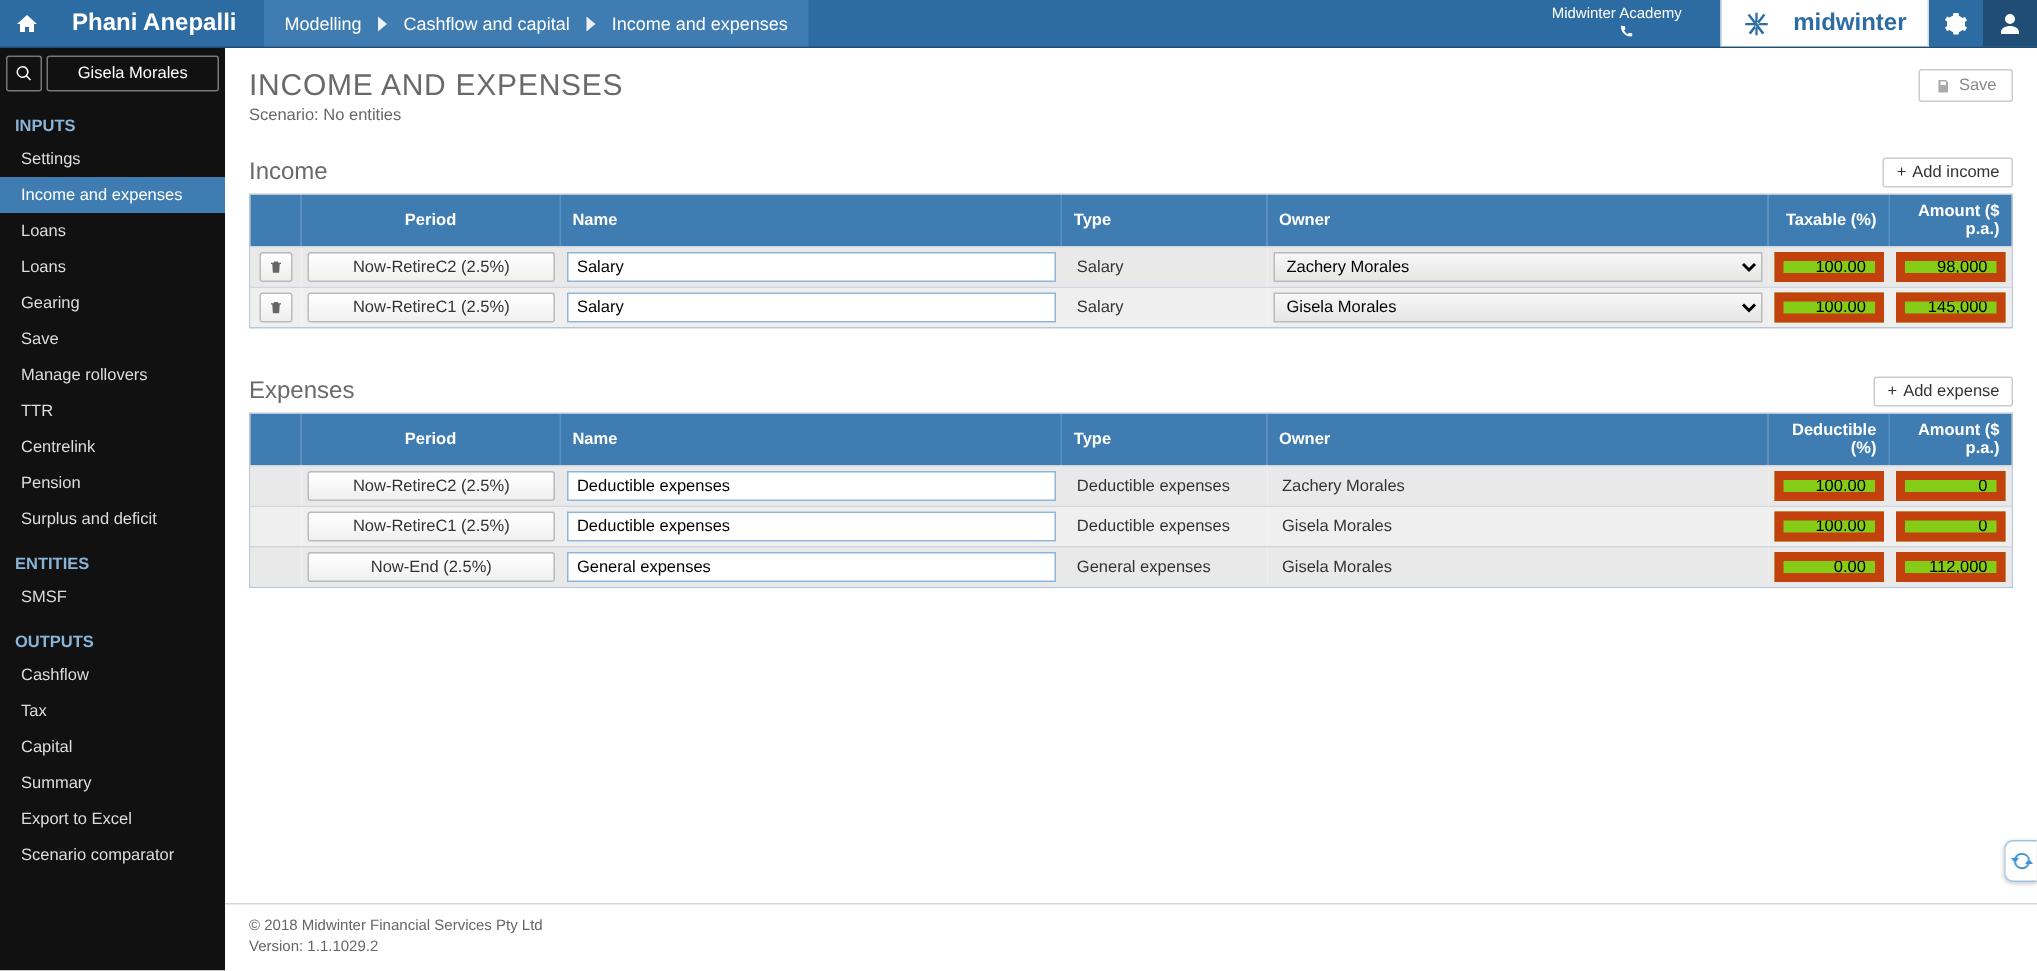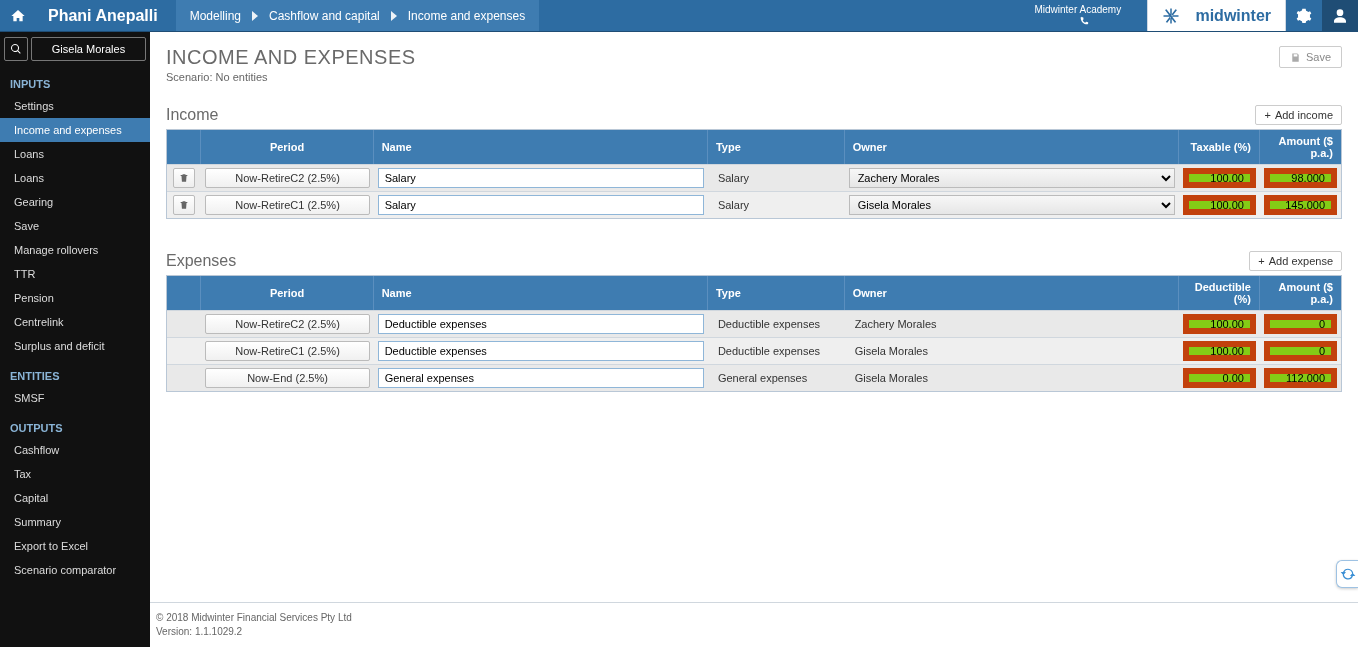--- a/index.html
+++ b/index.html
@@ -71,21 +71,21 @@
   
   .col-del   { width:34px; }
   .col-period{ width:170px; }
   .col-name  { width:330px; }
   .col-type  { width:135px; }
   .col-owner { width:330px; }
   .col-pct   { width:80px; }
   .col-amt   { width:80px; }
 
   
-  .footer { border-top:1px solid #d0d7de; padding:8px 6px; font-size:10px; color:#666; line-height:14px; }
+  .footer { border-top:1px solid #d0d7de; padding:8px 16px; font-size:10px; color:#666; line-height:14px; }
 
   
   .edge-badge { position:fixed; right:0; top:560px; width:22px; height:28px; border:1px solid #9ec2e3; border-right:none; border-radius:6px 0 0 6px; background:#fff; display:flex; align-items:center; justify-content:center; cursor:pointer; box-shadow:0 1px 3px rgba(0,0,0,.2); }
   .edge-badge svg { width:16px; height:16px; fill:#3b8fd4; }
 </style>
 </head>
 <body>
 
 <div class="topbar">
   <div class="home-btn">
@@ -155,22 +155,22 @@
     <div class="side-heading">INPUTS</div>
     <div id="sidebar-inputs">
         <div class="side-item">Settings</div>
         <div class="side-item active">Income and expenses</div>
         <div class="side-item">Loans</div>
         <div class="side-item">Loans</div>
         <div class="side-item">Gearing</div>
         <div class="side-item">Save</div>
         <div class="side-item">Manage rollovers</div>
         <div class="side-item">TTR</div>
+        <div class="side-item">Centrelink</div>
         <div class="side-item">Pension</div>
-        <div class="side-item">Centrelink</div>
         <div class="side-item">Surplus and deficit</div>
       </div>
 
     <div class="side-heading">ENTITIES</div>
     <div id="sidebar-entities">
         <div class="side-item">SMSF</div>
       </div>
 
     <div class="side-heading">OUTPUTS</div>
     <div id="sidebar-outputs">

